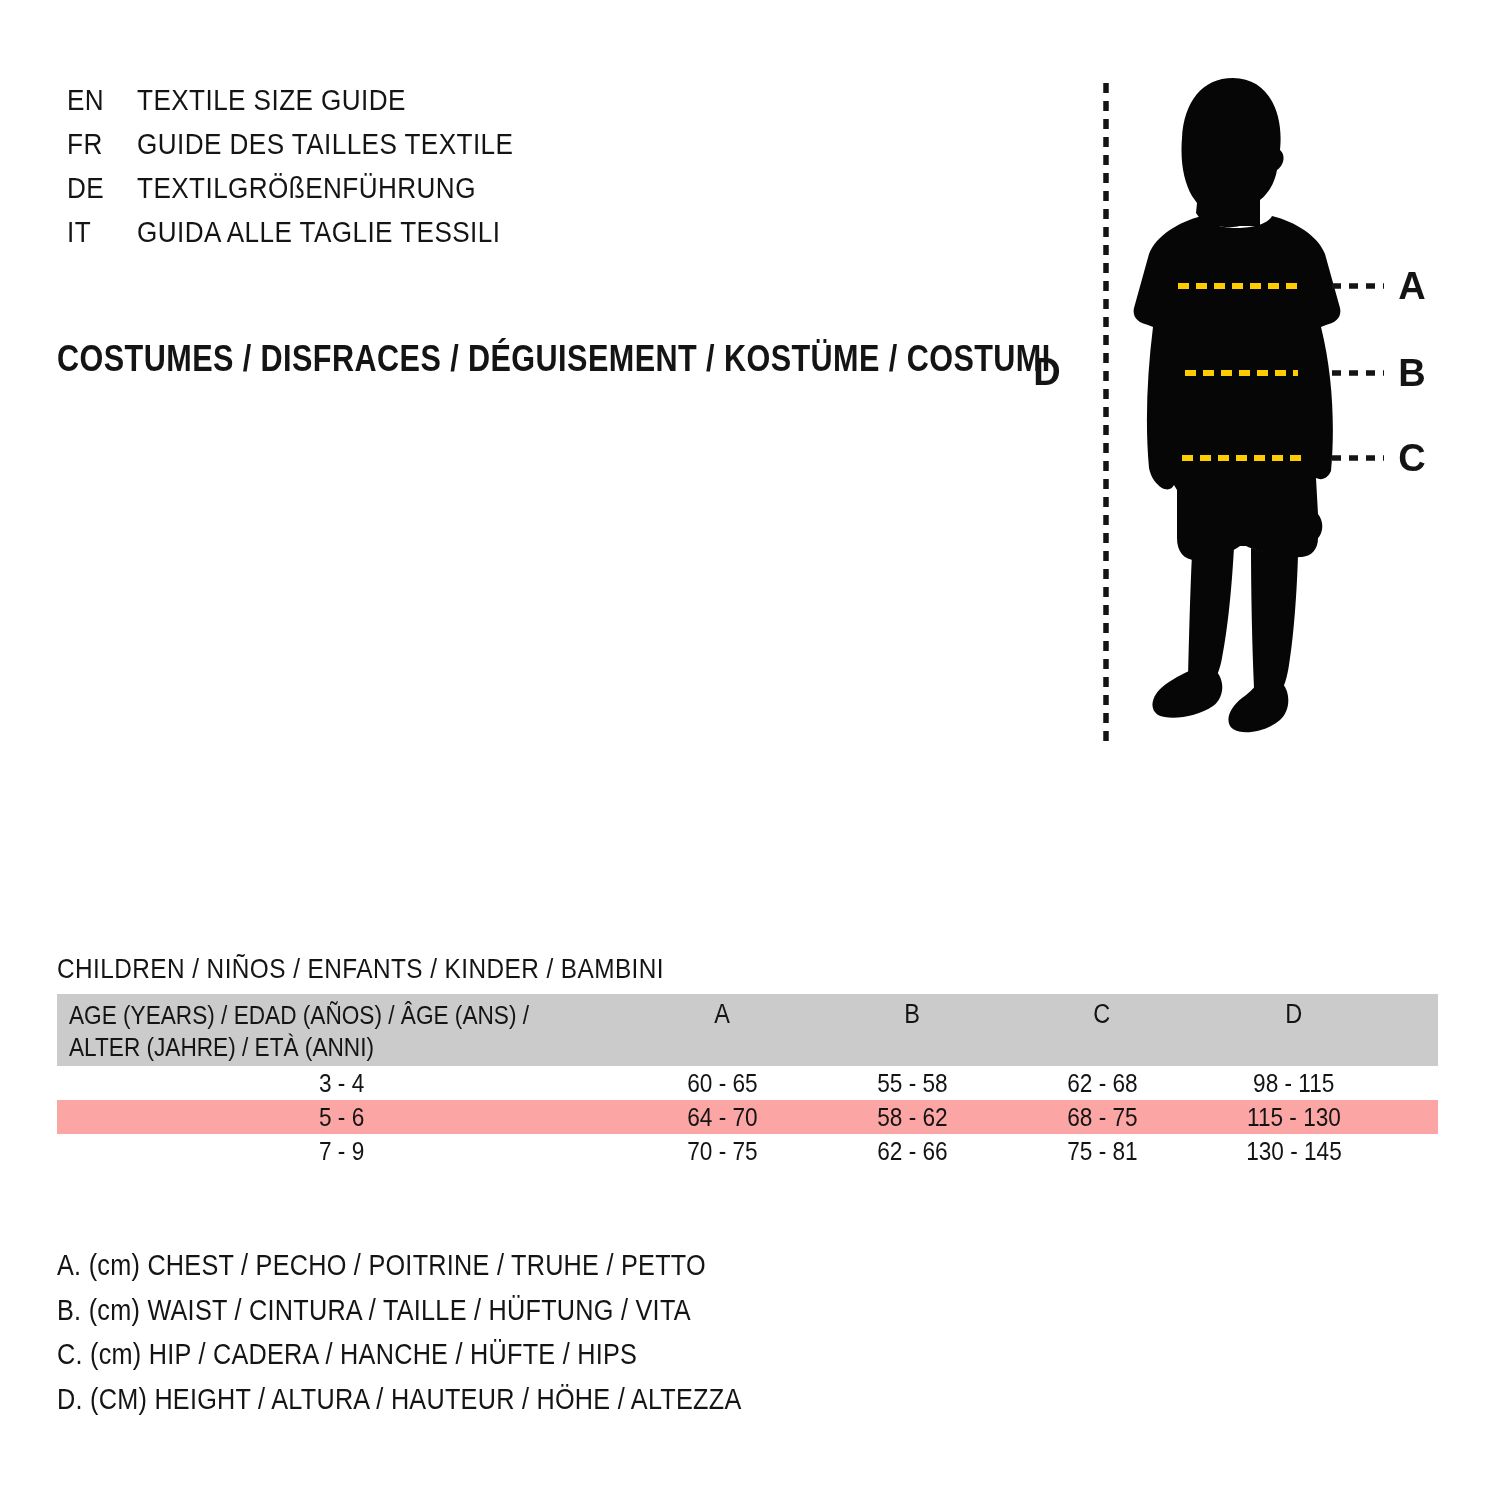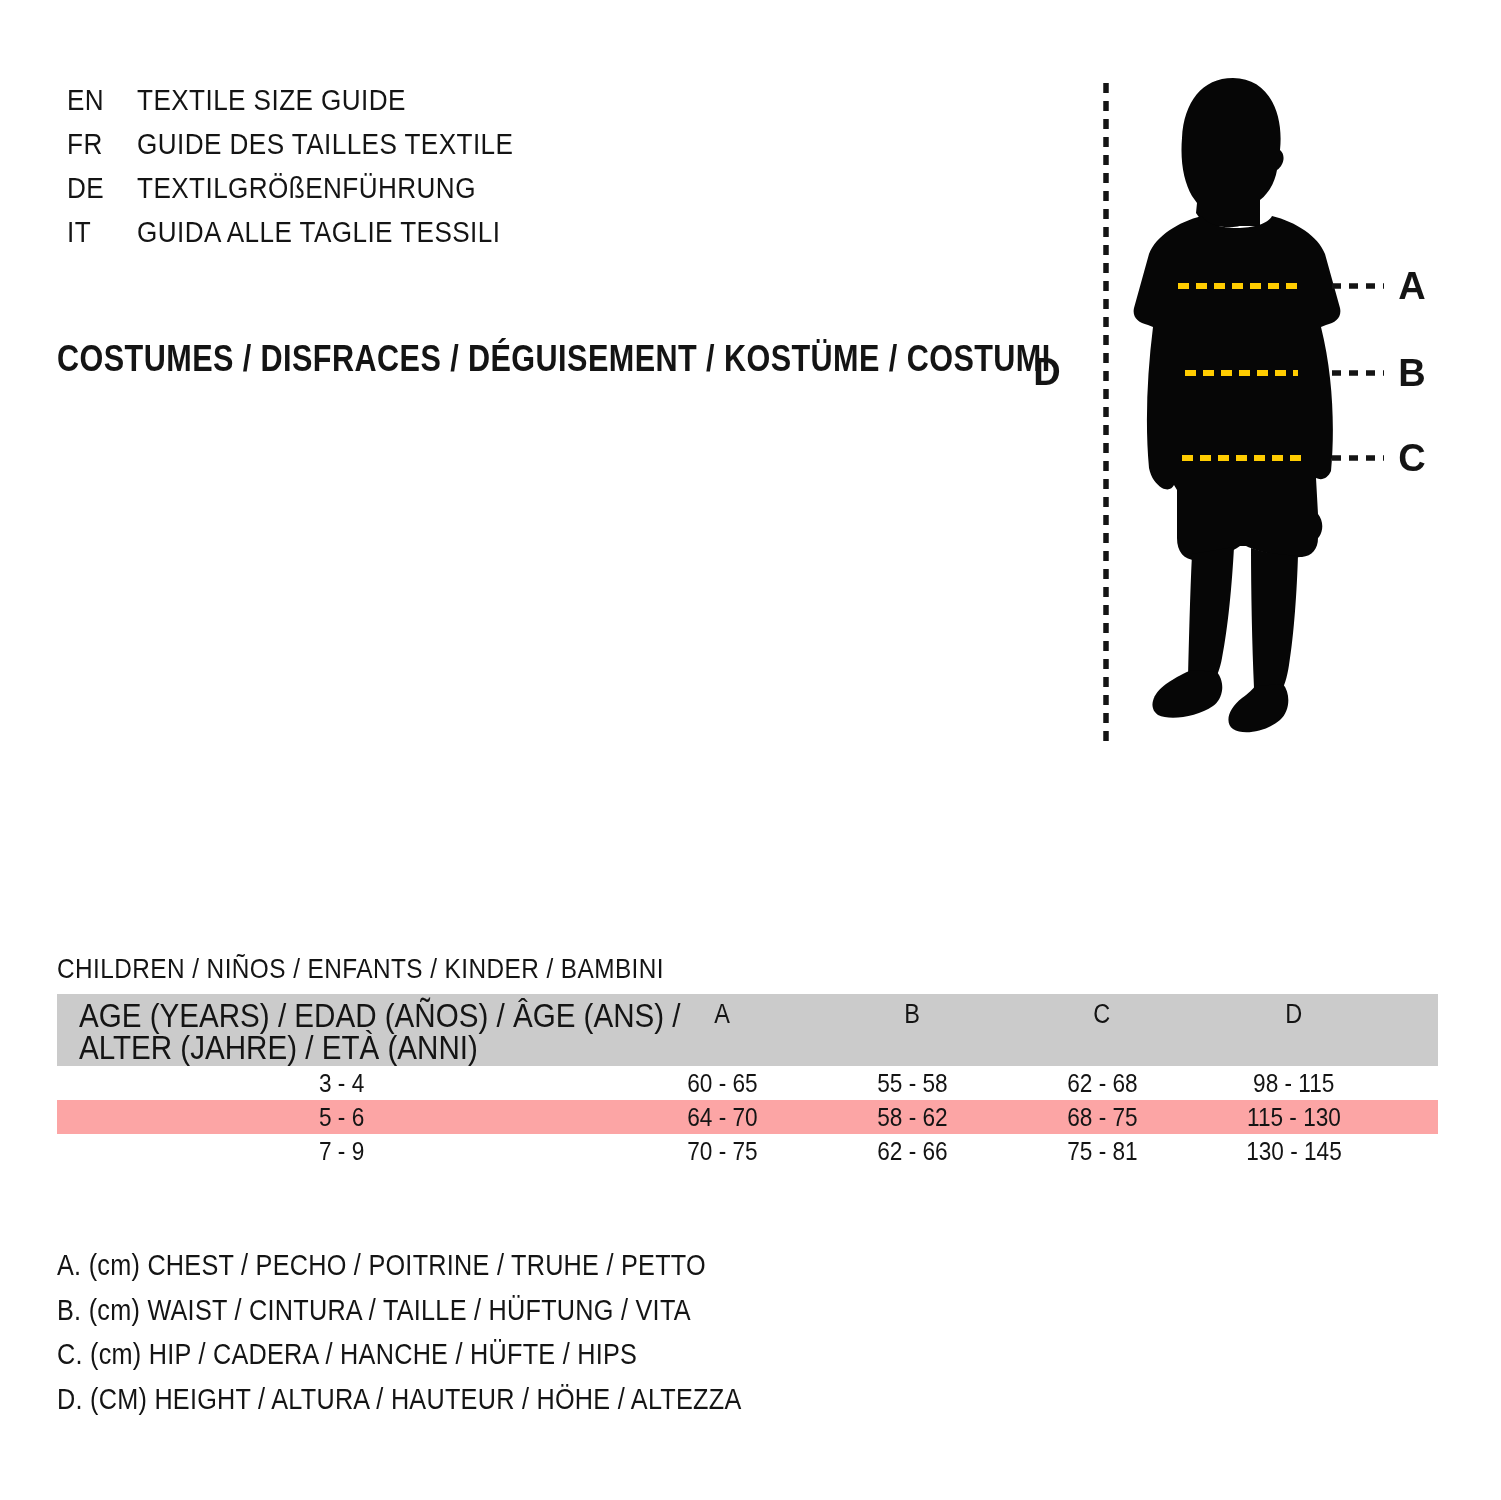--- a/index.html
+++ b/index.html
@@ -54,21 +54,21 @@
   }
   .size-table col.c-age { width: 570px; }
   .size-table col.c-a   { width: 190px; }
   .size-table col.c-b   { width: 190px; }
   .size-table col.c-c   { width: 190px; }
   .size-table col.c-d   { width: 241px; }
   .size-table thead th {
     background: #cbcbcb; font-weight: normal;
     height: 72px; vertical-align: top; padding-top: 5px;
   }
-  .size-table th.age-head { text-align: left; padding-left: 22px; font-size: 34px; line-height: 32px; }
+  .size-table th.age-head { text-align: left; padding-left: 12px; font-size: 26px; line-height: 32px; }
   .size-table th.col-head { text-align: center; font-size: 27px; line-height: 30px; }
   .size-table th.col-head-d { padding-right: 48px; }
   .size-table tbody td { height: 34px; text-align: center; }
   .size-table tbody td.age-cell { text-align: center; padding-left: 7px; }
   .size-table tbody td.d-cell { padding-right: 48px; }
   .size-table tbody tr.alt { background: #fca5a5; }
 
   
   .legend { position: absolute; left: 57px; top: 1249px; }
   .legend-row { height: 44.5px; display: flex; align-items: flex-start; font-size: 29px; letter-spacing: .3px; }

